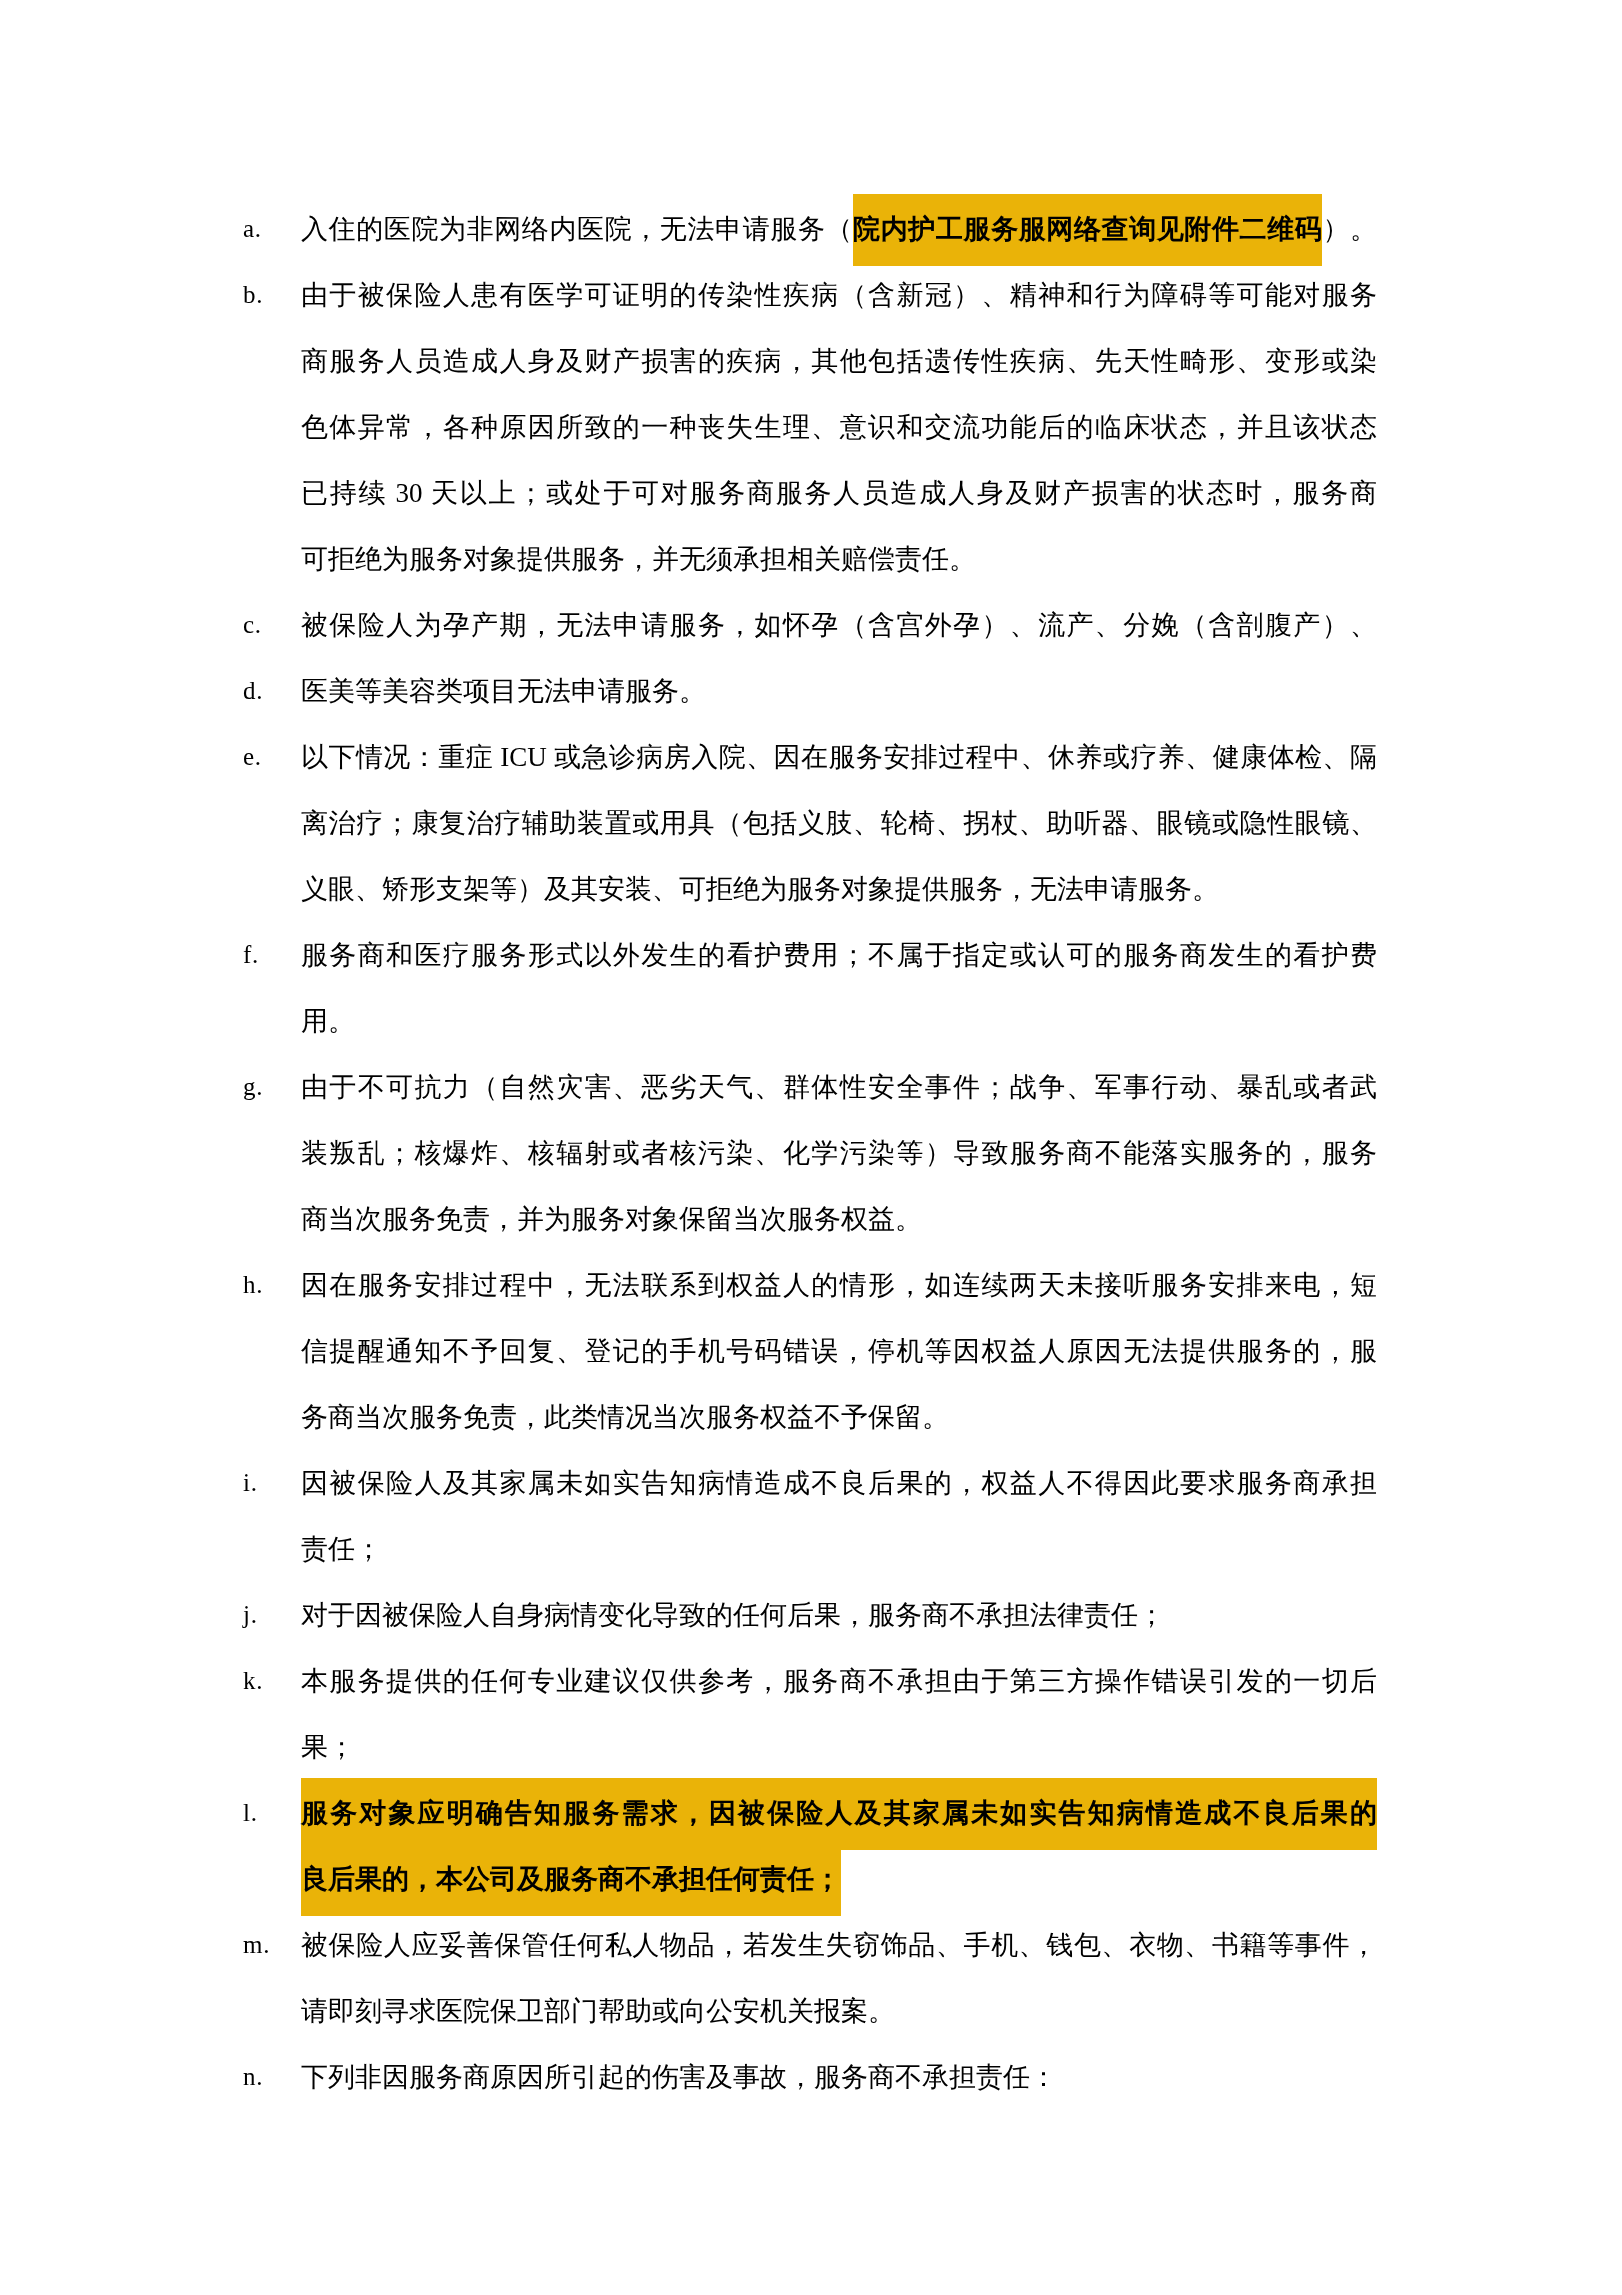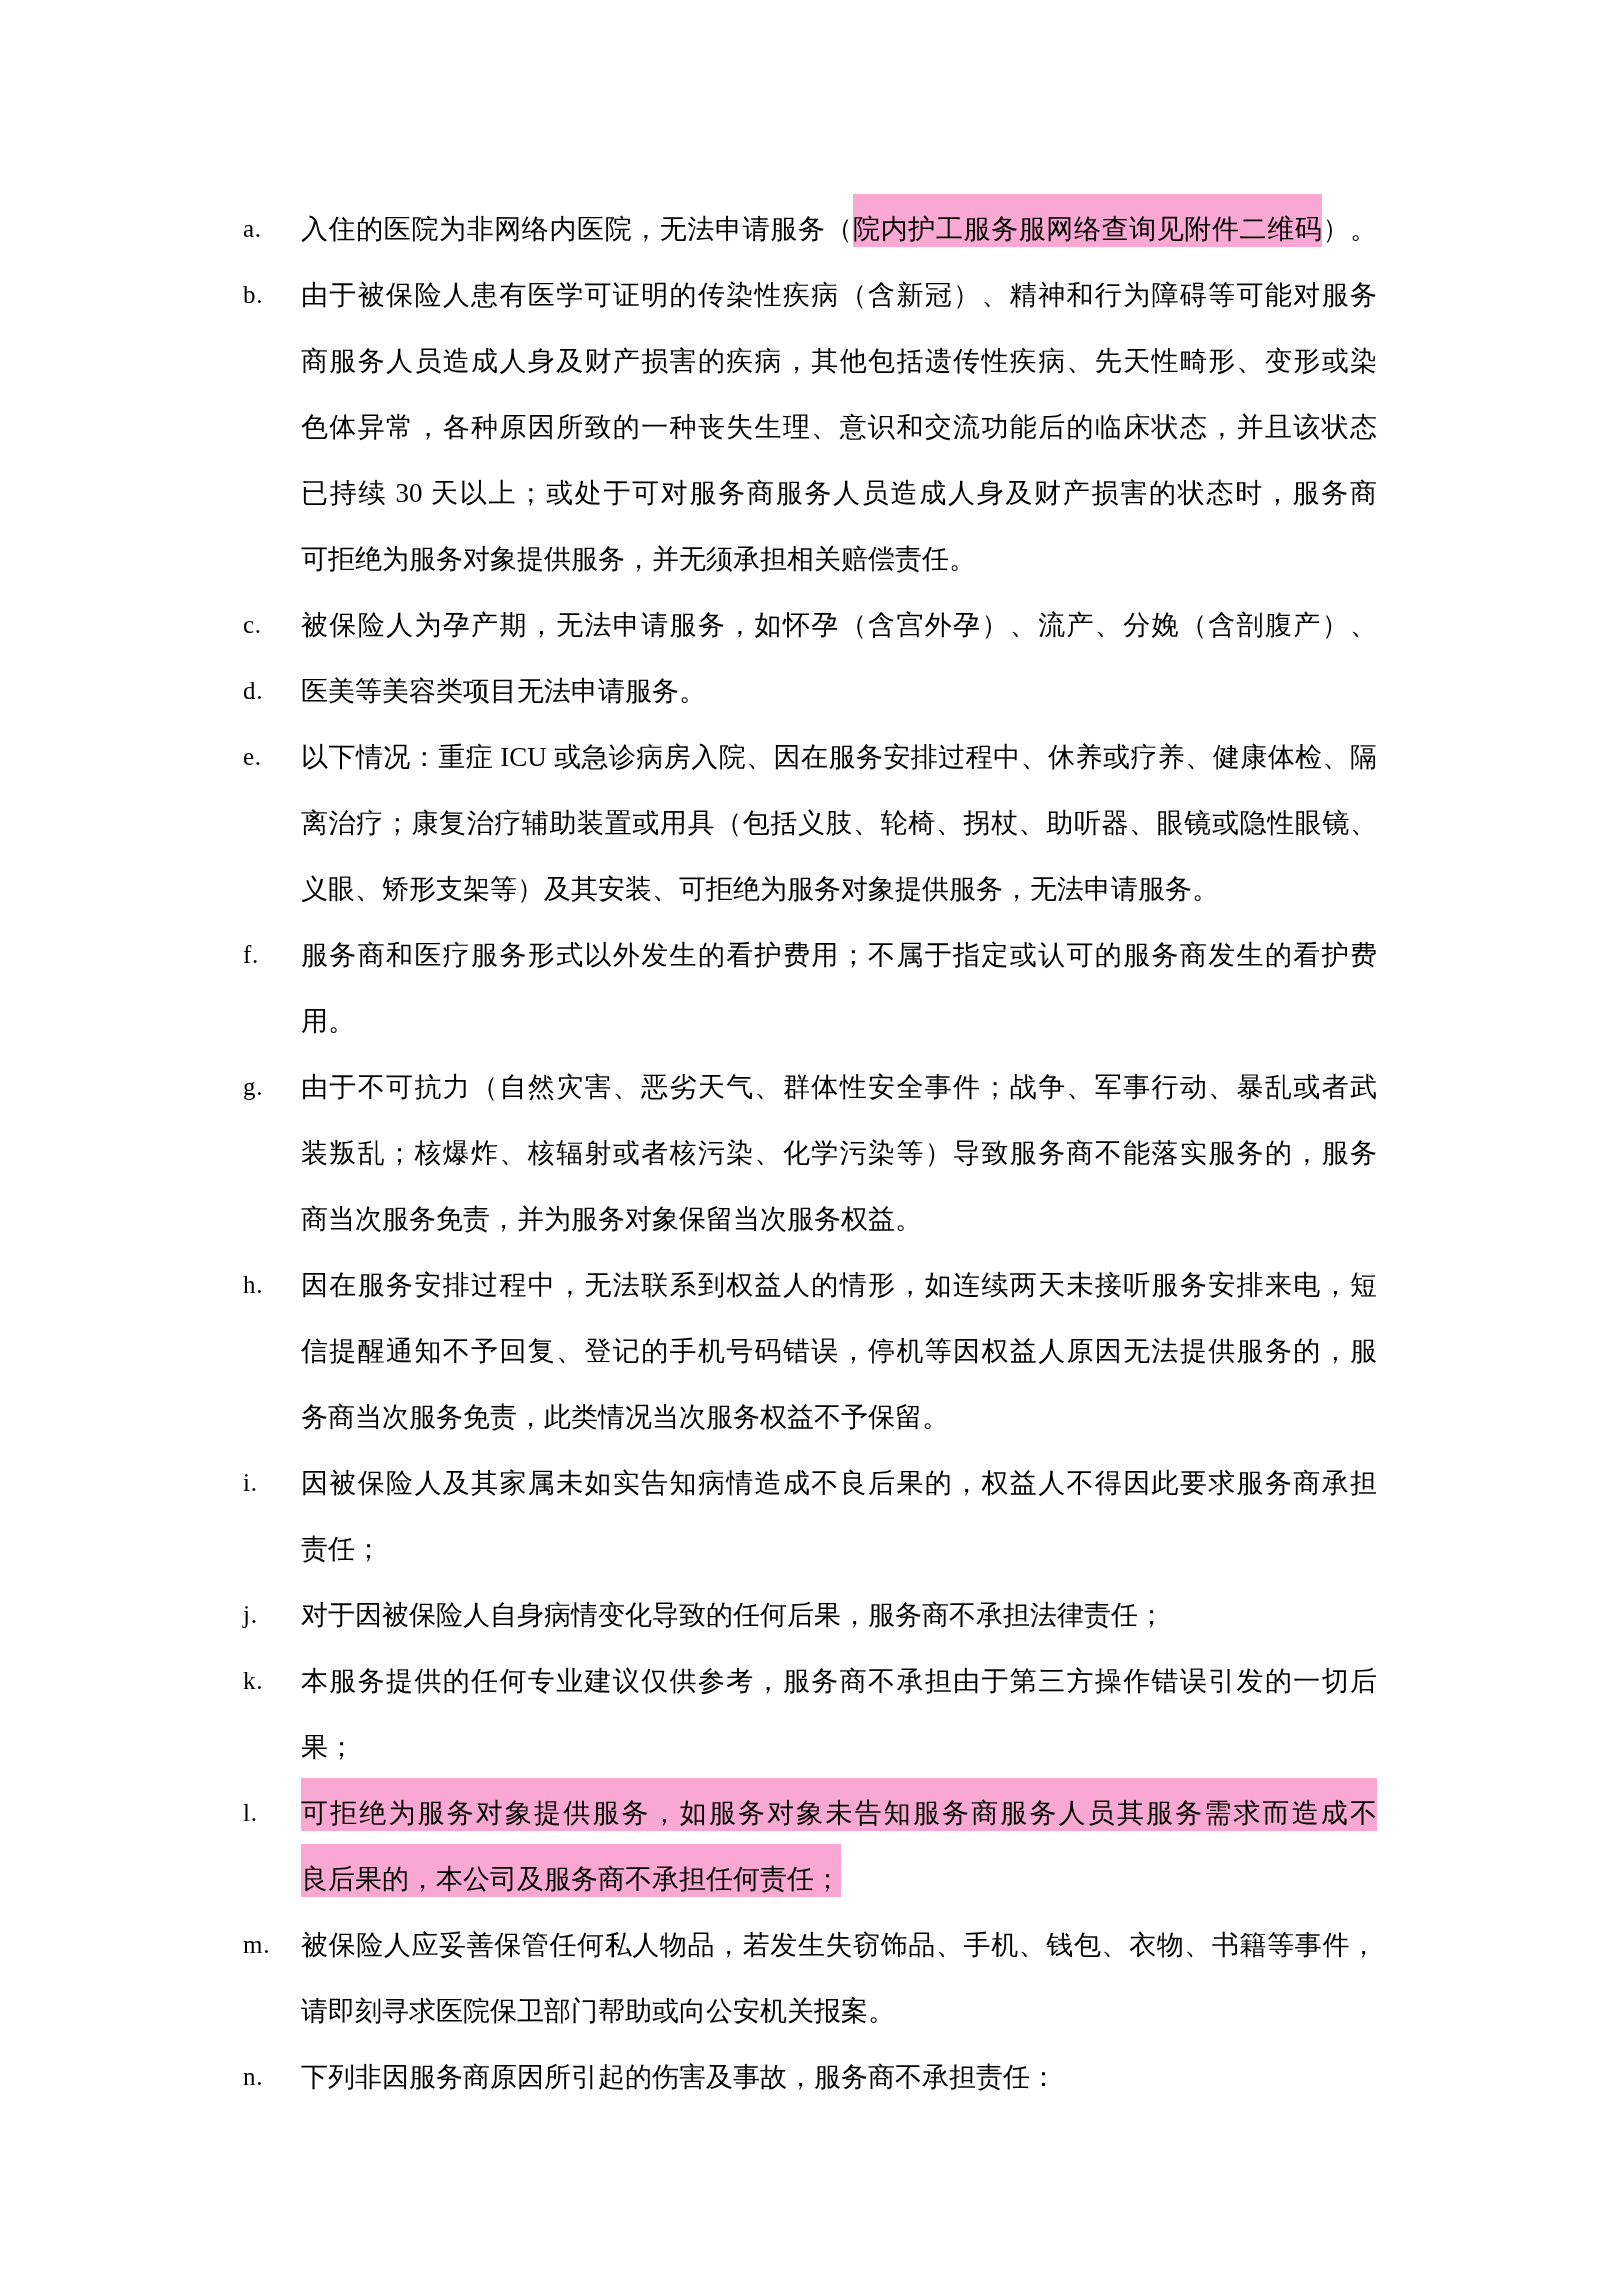--- a/index.html
+++ b/index.html
@@ -31,23 +31,24 @@
   .line {
     font-size: 27px;
     line-height: 66px;
     height: 66px;
     text-align: justify;
     white-space: nowrap;
   }
   .line.flush { text-align-last: justify; }
   .seg { white-space: pre-wrap; }
   .hl {
-    background: #f9a8d4;
+    background: #eab308;
     padding-top: 19.6px;
-    padding-bottom: 3px;
+    padding-bottom: 22px;
+    font-weight: bold;
   }
 </style>
 </head>
 <body>
 
 <div class="doc-list">
     <div class="item">
       <div class="marker">a.</div>
       <div class="body">
         <div class="line flush"><span class="seg">入住的医院为非网络内医院，无法申请服务（</span><span class="seg hl">院内护工服务服网络查询见附件二维码</span><span class="seg">）。</span></div>
@@ -122,21 +123,21 @@
     <div class="item">
       <div class="marker">k.</div>
       <div class="body">
         <div class="line flush"><span class="seg">本服务提供的任何专业建议仅供参考，服务商不承担由于第三方操作错误引发的一切后</span></div>
         <div class="line"><span class="seg">果；</span></div>
       </div>
     </div>
     <div class="item">
       <div class="marker">l.</div>
       <div class="body">
-        <div class="line flush"><span class="seg hl">可拒绝为服务对象提供服务，如服务对象未告知服务商服务人员其服务需求而造成不</span></div>
+        <div class="line flush"><span class="seg hl">服务对象应明确告知服务需求，因被保险人及其家属未如实告知病情造成不良后果的</span></div>
         <div class="line"><span class="seg hl">良后果的，本公司及服务商不承担任何责任；</span></div>
       </div>
     </div>
     <div class="item">
       <div class="marker">m.</div>
       <div class="body">
         <div class="line flush"><span class="seg">被保险人应妥善保管任何私人物品，若发生失窃饰品、手机、钱包、衣物、书籍等事件，</span></div>
         <div class="line"><span class="seg">请即刻寻求医院保卫部门帮助或向公安机关报案。</span></div>
       </div>
     </div>

